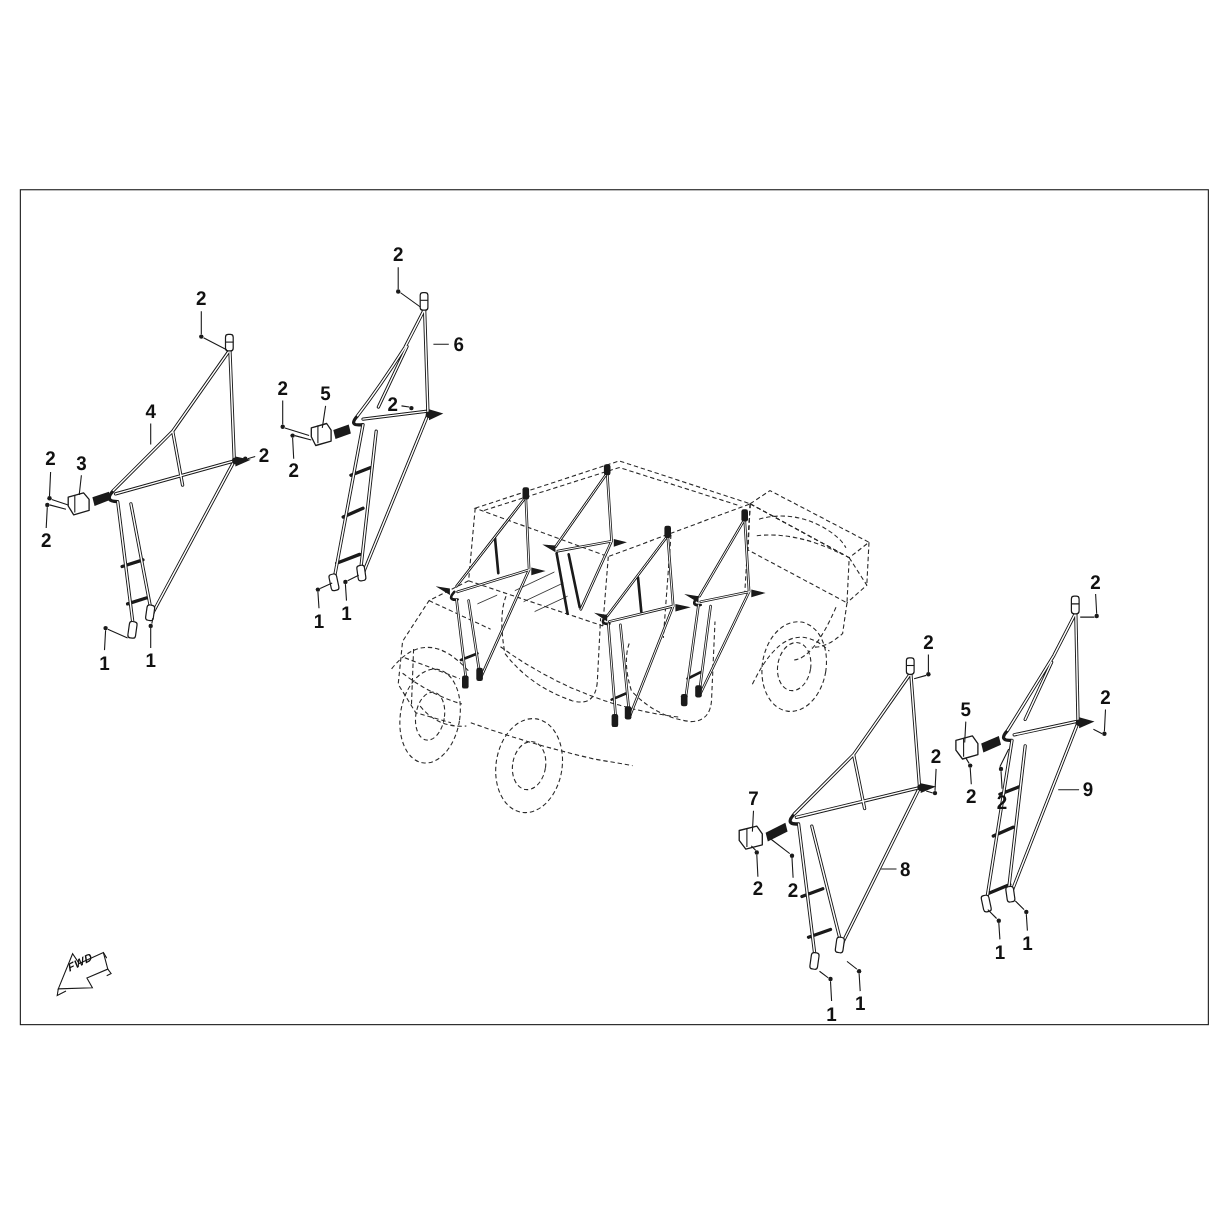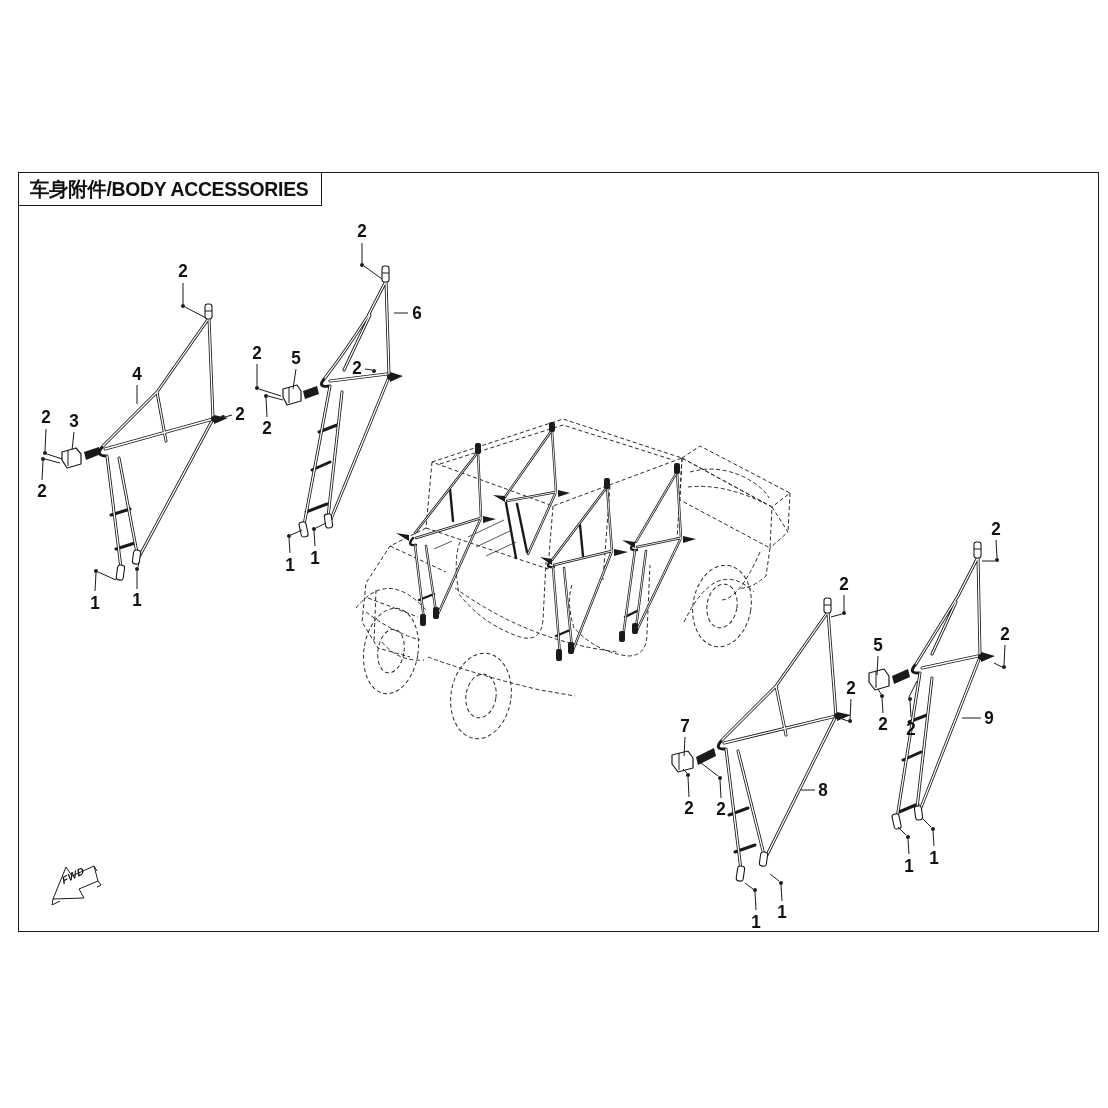--- a/index.html
+++ b/index.html
@@ -31,23 +31,20 @@
   .clamp{fill:#fff;stroke:#1a1a1a;stroke-width:1.2;stroke-linejoin:round;}
   .thin{stroke:#1a1a1a;stroke-width:1;fill:none;}
 </style>
 </head>
 <body>
 
 <div id="page">
 
   <div id="draw-frame"></div>
 
-  <div id="title-box">
-    <span>车身附件/BODY ACCESSORIES</span>
-  </div>
 
   <svg width="1108" height="1108" viewBox="0 0 1108 1108">
 
     <g>
       <path class="dash" d="M432,462 L563,419 L682,458 L553,506 Z"></path>
       <path class="dash" d="M440,464 L563,425 L673,460"></path>
       <path class="dash" d="M432,462 L426,528 M553,506 L548,569 M426,528 L548,569"></path>
       <path class="dash" d="M426,528 L390,546 L366,583 L362,622 L378,648 L410,657"></path>
       <path class="dash" d="M390,546 L446,572"></path>
       <path class="dash" d="M368,598 L418,617 M366,612 Q392,632 420,640 M376,590 L374,642 M382,642 Q398,662 424,660"></path>

